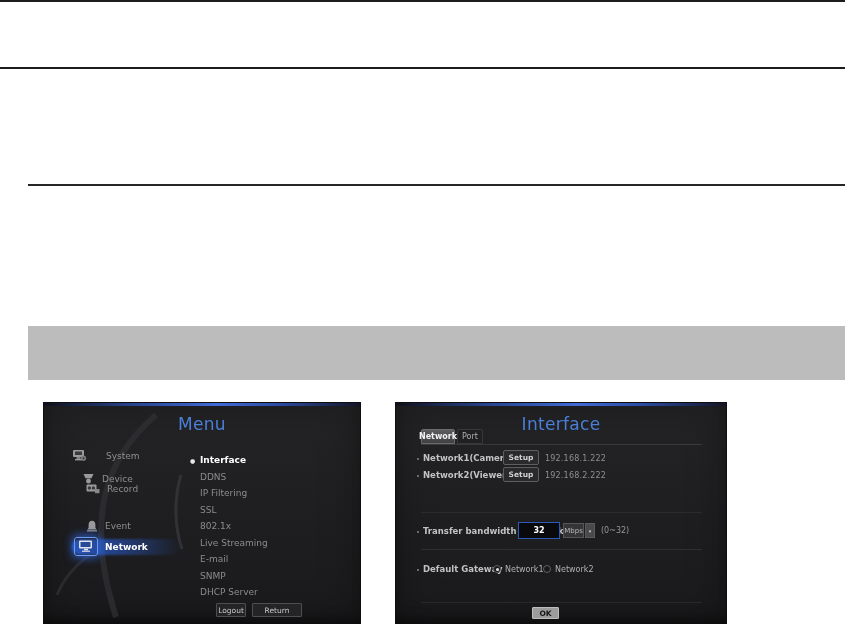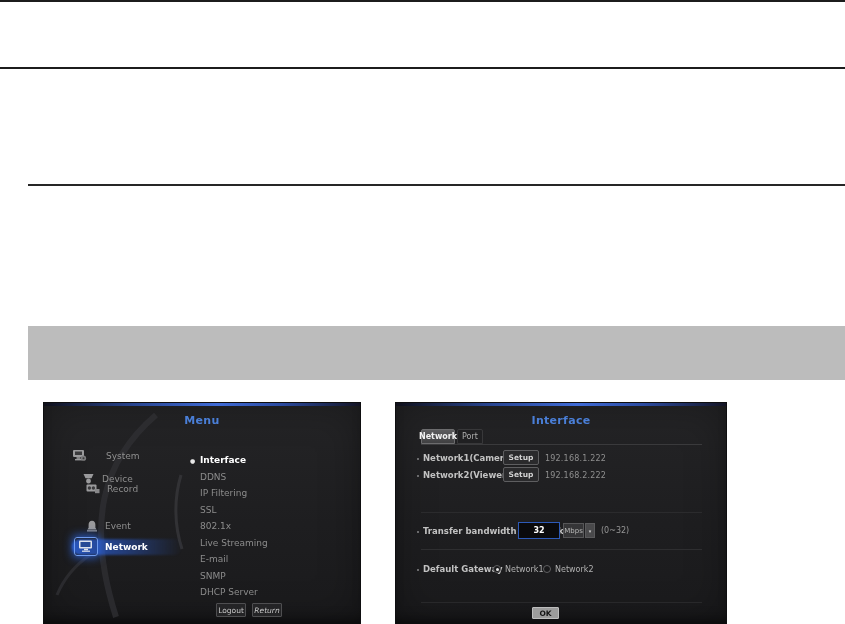--- a/index.html
+++ b/index.html
@@ -15,21 +15,21 @@
 
   
   .shot{position:absolute;background:linear-gradient(180deg,#242426 0%,#1e1e20 55%,#1a1a1c 100%);
         outline:1px solid #0e0e10;
         box-shadow:inset 0 -10px 14px -8px rgba(0,0,0,.65), inset 0 0 40px rgba(0,0,0,.30);}
   .shot-left{left:44px;top:403px;width:316px;height:221px;}
   .shot-right{left:396px;top:403px;width:330px;height:221px;}
   .topline{position:absolute;left:0;top:0;right:0;height:2.5px;
            background:linear-gradient(90deg,#10101a 0%,#27448f 28%,#3f6bd6 55%,#2a4aa0 75%,#141424 100%);}
   .shot-title{position:absolute;top:11px;left:0;right:0;text-align:center;
-              color:#4a7fd8;font-size:11px;font-weight:bold;letter-spacing:.3px;}
+              color:#4a7fd8;font-size:17px;font-weight:normal;letter-spacing:.3px;}
 
   svg.swoosh{position:absolute;left:0;top:0;}
 
   
   .side-item{position:absolute;display:flex;align-items:center;}
   .side-item .lbl{margin-left:7px;font-size:9px;color:#8f8f8f;}
   .si-system{left:28px;top:46px;gap:12px;}
   .si-device{left:38px;top:70px;}
   .si-record{left:42px;top:80px;}
   .si-event{left:42px;top:117px;}
@@ -45,21 +45,21 @@
   
   .menu-list{position:absolute;left:146px;top:53px;display:flex;flex-direction:column;gap:7px;}
   .menu-item{position:relative;padding-left:10px;font-size:9px;line-height:9.5px;color:#8c8c8c;white-space:nowrap;}
   .menu-item.active{color:#ffffff;font-weight:bold;}
   .menu-item .bullet{position:absolute;left:0;top:2px;font-size:6px;color:#e8e8e8;line-height:6px;}
 
   .btn-dark{position:absolute;height:14px;background:#242426;border:1px solid #4e4e50;border-radius:1px;
             color:#c8c8c8;font-size:7.5px;display:flex;align-items:center;justify-content:center;
             box-sizing:border-box;margin-left:36px;}
   .btn-logout{left:136px;top:200px;width:30px;}
-  .btn-return{left:172px;top:200px;width:30px;font-style:italic;}
+  .btn-return{left:172px;top:200px;width:50px;}
 
   
   .tab{position:absolute;top:26px;height:15px;box-sizing:border-box;font-size:8px;
        display:flex;align-items:center;justify-content:center;border-radius:2px 2px 0 0;}
   .tab-active{left:25px;width:34px;background:linear-gradient(180deg,#5c5c5e,#404042);
               border:1px solid #6c6c6e;color:#f2f2f2;font-weight:bold;}
   .tab-idle{left:61px;width:26px;background:#202022;border:1px solid #38383a;color:#aeaeae;}
   .sep{position:absolute;height:1px;left:25px;width:281px;background:#3a3a3c;}
   .sep1{top:41px;}
   .sep2{top:109px;background:#2b2b2d;}

